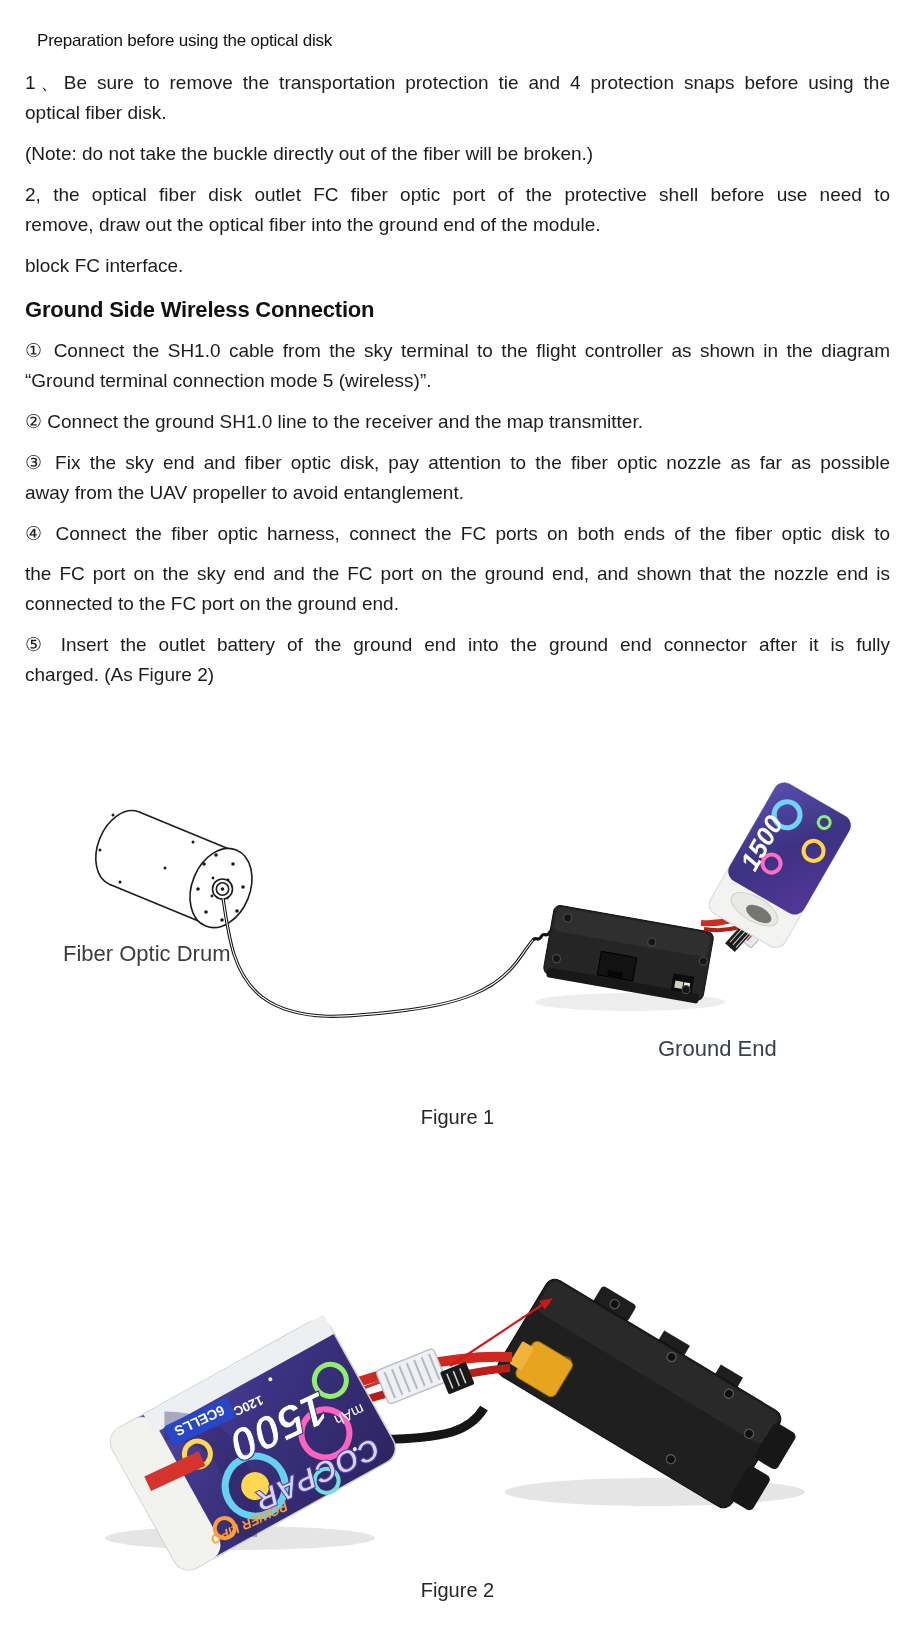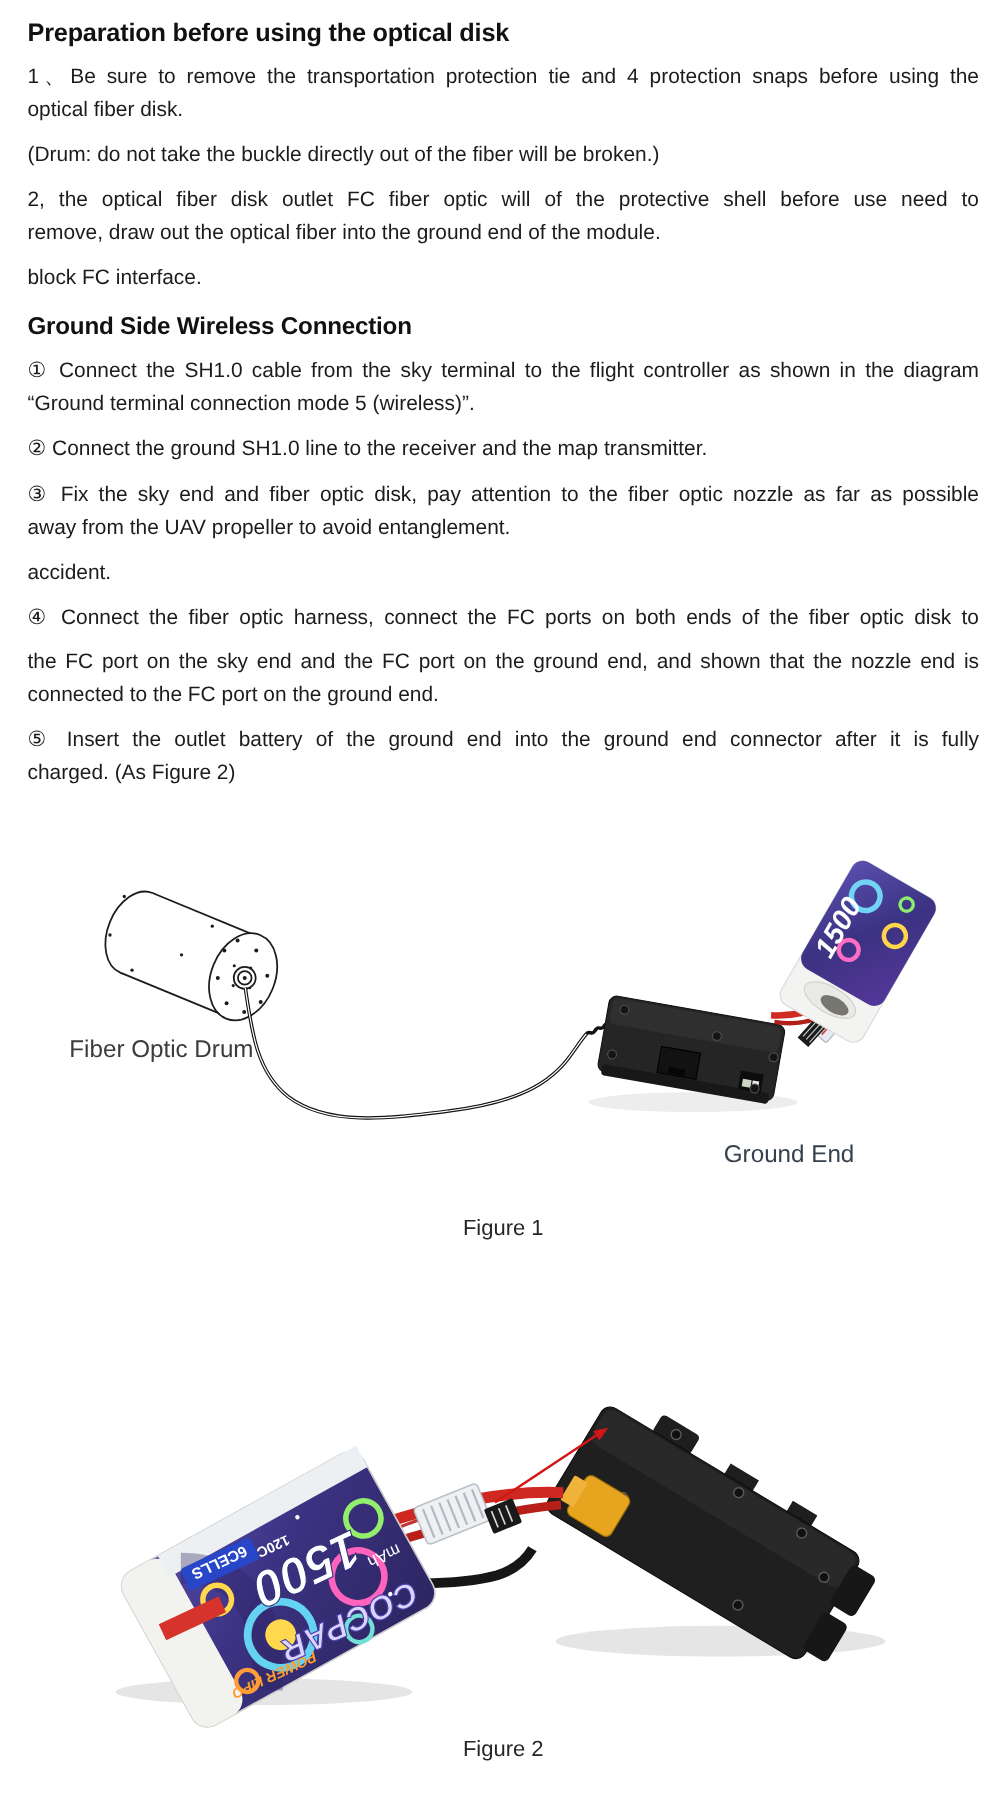--- a/index.html
+++ b/index.html
@@ -1,19 +1,19 @@
 <!DOCTYPE html>
 <html><head>
 <meta charset="utf-8">
 <style>
   html,body{margin:0;padding:0;background:#ffffff;}
   .page{position:relative;width:915px;height:1637px;background:#fff;overflow:hidden;
         font-family:"Liberation Sans", sans-serif;color:#1b1b1b;}
   .textblock{position:absolute;top:0;left:0;right:0;padding:14px 25px 0 25px;}
-  .doc-title{font-size:23px;font-weight:bold;line-height:30px;margin:0;color:#111;letter-spacing:-0.2px;}
+  .doc-title{font-size:17px;font-weight:normal;line-height:30px;margin:12px;color:#111;letter-spacing:-0.2px;}
   .doc-subtitle{font-size:22px;font-weight:bold;line-height:30px;margin:14px 0 11px 0;color:#111;letter-spacing:-0.2px;}
   .para{margin:11px 0;font-size:19px;line-height:30px;color:#1c1c1c;}
   .line{min-height:30px;}
   .line.just{text-align:justify;text-align-last:justify;text-justify:inter-word;margin-top:10px;}
   .fig-svg{position:absolute;left:0;overflow:visible;}
   #fig1-svg{top:770px;}
   #fig2-svg{top:1230px;}
   .fig-label{position:absolute;font-size:22px;color:#3c3c3c;white-space:nowrap;}
   #label-drum{left:63px;top:941px;}
   #label-ground-end{left:658px;top:1036px;color:#36404c;}
@@ -28,25 +28,25 @@
 
   <div class="textblock">
     <h1 class="doc-title">Preparation before using the optical disk</h1>
 
     <div class="para">
       <div class="line just">1、Be sure to remove the transportation protection tie and 4 protection snaps before using the</div>
       <div class="line">optical fiber disk.</div>
     </div>
 
     <div class="para">
-      <div class="line">(Drum: do not take the buckle directly out of the fiber will be broken.)</div>
-    </div>
-
-    <div class="para">
-      <div class="line just">2, the optical fiber disk outlet FC fiber optic will of the protective shell before use need to</div>
+      <div class="line">(Note: do not take the buckle directly out of the fiber will be broken.)</div>
+    </div>
+
+    <div class="para">
+      <div class="line just">2, the optical fiber disk outlet FC fiber optic port of the protective shell before use need to</div>
       <div class="line">remove, draw out the optical fiber into the ground end of the module.</div>
     </div>
 
     <div class="para">
       <div class="line">block FC interface.</div>
     </div>
 
     <h2 class="doc-subtitle">Ground Side Wireless Connection</h2>
 
     <div class="para">
@@ -56,23 +56,20 @@
 
     <div class="para">
       <div class="line">② Connect the ground SH1.0 line to the receiver and the map transmitter.</div>
     </div>
 
     <div class="para">
       <div class="line just">③ Fix the sky end and fiber optic disk, pay attention to the fiber optic nozzle as far as possible</div>
       <div class="line">away from the UAV propeller to avoid entanglement.</div>
     </div>
 
-    <div class="para">
-      <div class="line">accident.</div>
-    </div>
 
     <div class="para">
       <div class="line just">④ Connect the fiber optic harness, connect the FC ports on both ends of the fiber optic disk to</div>
       <div class="line just">the FC port on the sky end and the FC port on the ground end, and shown that the nozzle end is</div>
       <div class="line">connected to the FC port on the ground end.</div>
     </div>
 
     <div class="para">
       <div class="line just">⑤ Insert the outlet battery of the ground end into the ground end connector after it is fully</div>
       <div class="line">charged. (As Figure 2)</div>

